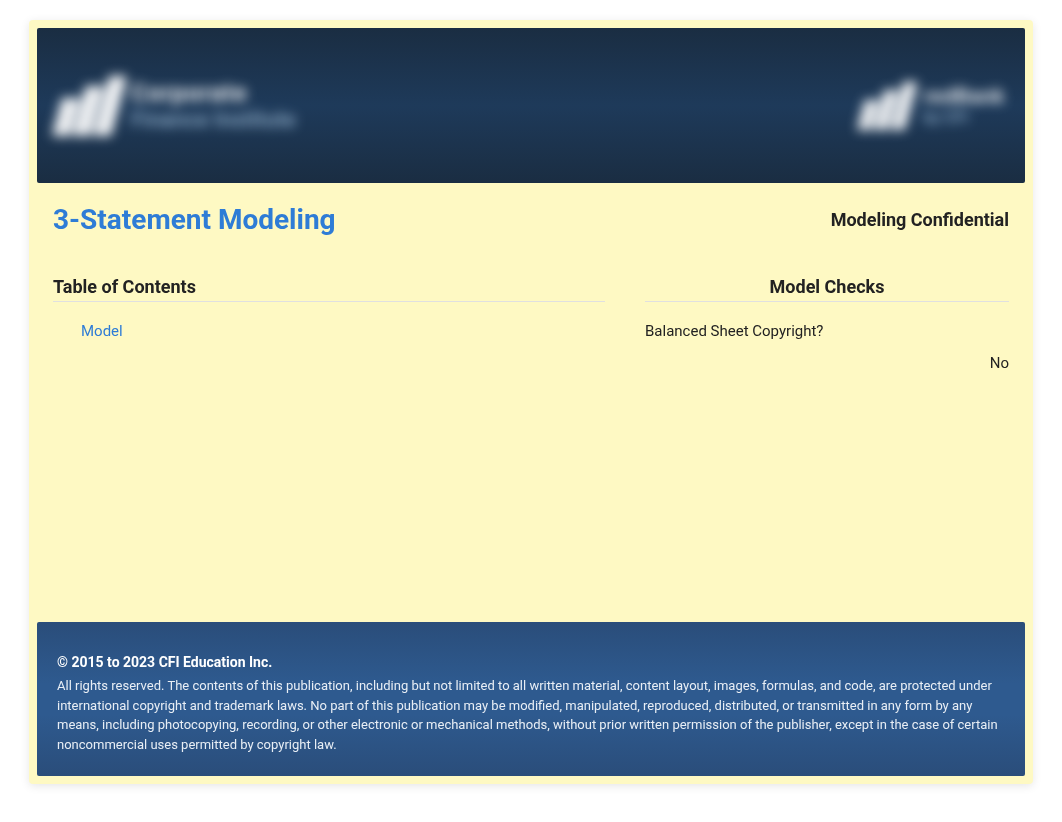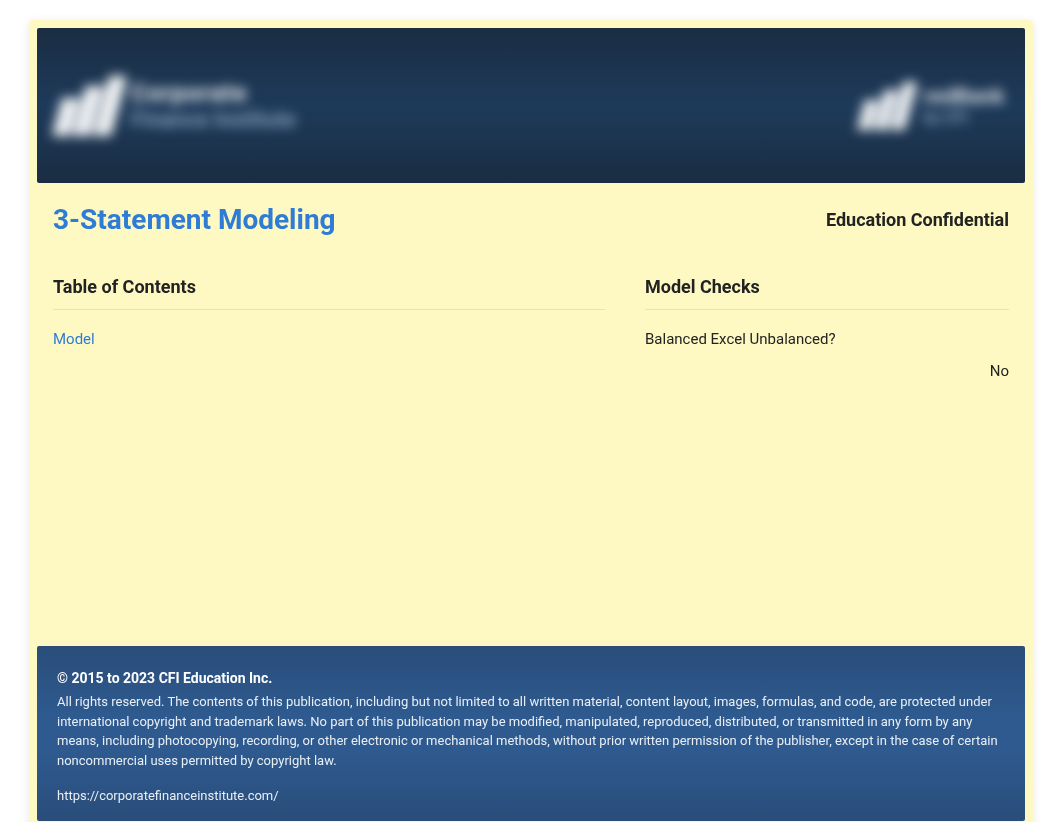--- a/index.html
+++ b/index.html
@@ -103,48 +103,50 @@
     .columns {
       display: flex;
       gap: 40px;
       margin-bottom: 230px;
     }
     .col-left {
       flex: 0 0 552px;
     }
     .col-right {
       flex: 1;
+      text-align: center;
     }
     .section-title {
       color: #222;
       font-size: 18px;
       font-weight: 700;
-      padding-bottom: 12px;
+      padding-bottom: 4px;
       border-bottom: 1px solid #e0e0e0;
       margin-bottom: 20px;
     }
     .toc-link {
       color: #2e7cd6;
       font-size: 15px;
       cursor: pointer;
+      margin-left: 28px;
     }
     .check-row {
       display: flex;
       justify-content: space-between;
       font-size: 15px;
       color: #222;
     }
     .check-value {
       font-weight: 400;
       margin-top: 32px;
     }
     .footer-box {
       background: linear-gradient(180deg, #2a4d7a 0%, #2e5a8f 40%, #2e5a8f 60%, #2a4d7a 100%);
-      margin: 16px 8px 8px 8px;
-      padding: 24px 20px 18px 20px;
+      margin: 0 8px 8px 8px;
+      padding: 32px 20px 18px 20px;
       border-radius: 2px;
       color: #fff;
     }
     .copyright {
       font-size: 14px;
       font-weight: 700;
       margin-bottom: 6px;
     }
     .disclaimer {
       font-size: 13px;
@@ -183,36 +185,35 @@
       <div class="logo-text">
         <div class="line1">redBank</div>
         <div class="line2">by CFI</div>
       </div>
     </div>
   </div>
 
   <div class="content-area">
     <div class="title-row">
       <h1 class="main-title">3-Statement Modeling</h1>
-      <div class="confidential">Education Confidential</div>
+      <div class="confidential">Modeling Confidential</div>
     </div>
 
     <div class="columns">
       <div class="col-left">
         <div class="section-title">Table of Contents</div>
         <div class="toc-link">Model</div>
       </div>
       <div class="col-right">
         <div class="section-title">Model Checks</div>
         <div class="check-row">
-          <span>Balanced Excel Unbalanced?</span>
+          <span>Balanced Sheet Copyright?</span>
           <span class="check-value">No</span>
         </div>
       </div>
     </div>
   </div>
 
   <div class="footer-box">
     <div class="copyright">© 2015 to 2023 CFI Education Inc.</div>
     <div class="disclaimer">All rights reserved.  The contents of this publication, including but not limited to all written material, content layout, images, formulas, and code, are protected under international copyright and trademark laws.  No part of this publication may be modified, manipulated, reproduced, distributed, or transmitted in any form by any means, including photocopying, recording, or other electronic or mechanical methods, without prior written permission of the publisher, except in the case of certain noncommercial uses permitted by copyright law.</div>
-    <div class="url-line">https://corporatefinanceinstitute.com/</div>
   </div>
 </div>
 
 </body></html>

